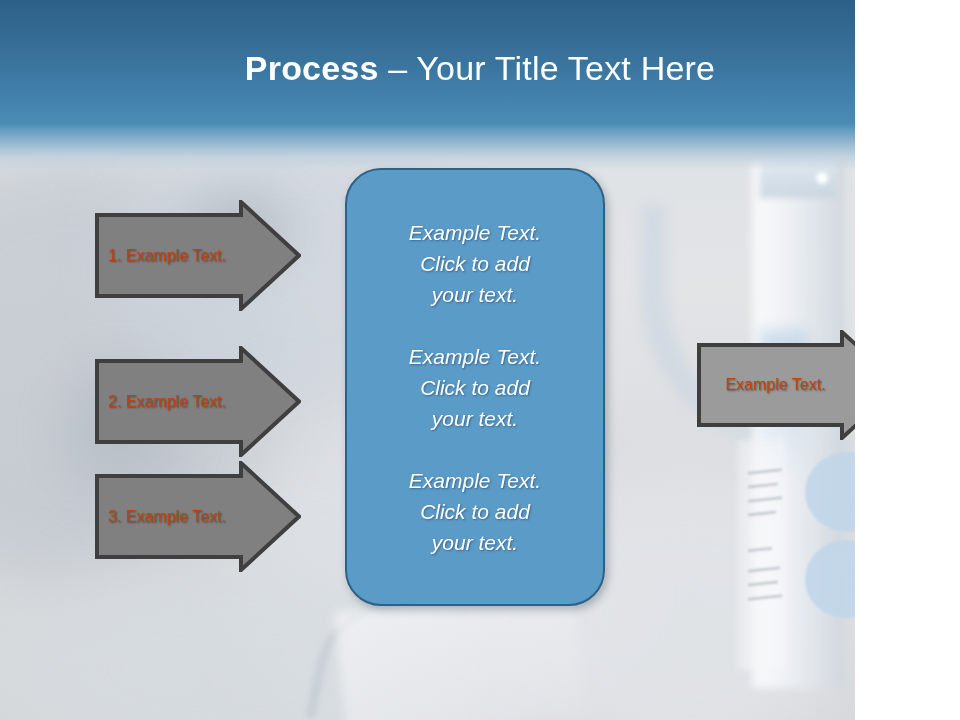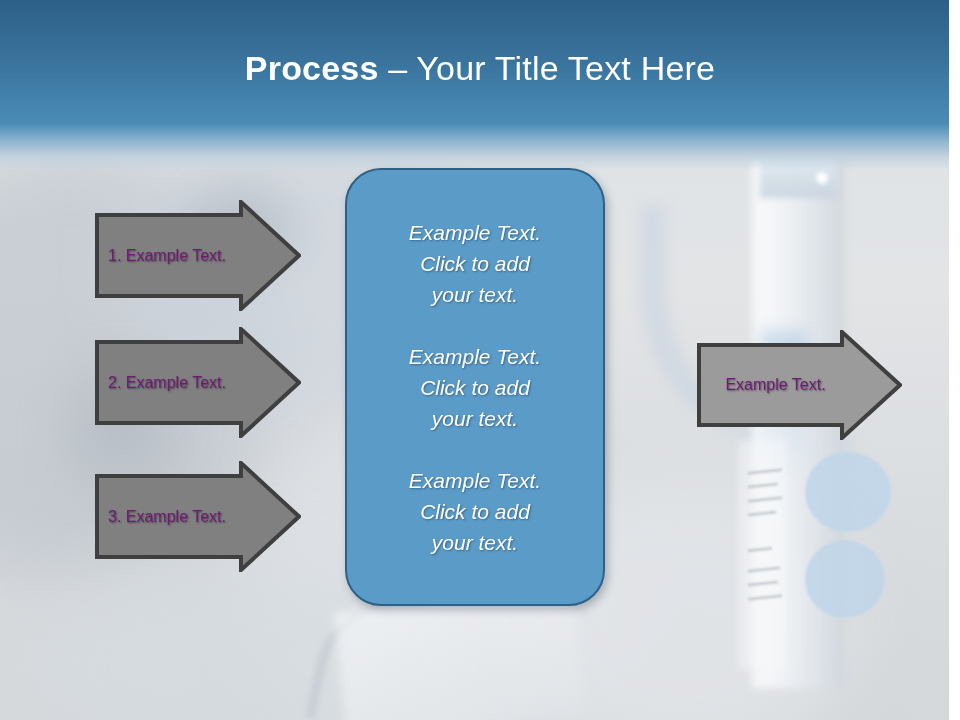--- a/index.html
+++ b/index.html
@@ -7,21 +7,21 @@
     margin: 0;
     padding: 0;
     background: #ffffff;
   }
   body {
     font-family: "Liberation Sans", sans-serif;
   }
 
   #slide {
     position: relative;
-    width: 949px;
+    width: 855px;
     height: 720px;
     overflow: hidden;
     background: #d9dcdf;
   }
 
   
   .bg-layer {
     position: absolute;
     inset: 0;
     overflow: hidden;
@@ -185,21 +185,21 @@
     line-height: 40px;
     letter-spacing: .2px;
     white-space: nowrap;
   }
   .slide-title .bold { font-weight: bold; }
   .slide-title .light { font-weight: normal; }
 
   
   .arrow {
     position: absolute;
-    color: #701a75;
+    color: #c2410c;
     font-size: 16px;
     line-height: 1;
   }
   .arrow svg { display: block; }
   .arrow .arrow-label {
     position: absolute;
     left: 0; top: 0;
     width: 100%; height: 100%;
     display: flex;
     align-items: center;
@@ -208,21 +208,21 @@
     text-shadow: 1px 1px 2px rgba(0,0,0,.45);
     white-space: nowrap;
   }
   .arrow.right-arrow .arrow-label {
     justify-content: center;
     padding-left: 0;
     padding-right: 48px;
   }
 
   .arrow-1 { left: 95px;  top: 200px; width: 206px; height: 111px; }
-  .arrow-2 { left: 95px;  top: 327px; width: 206px; height: 111px; }
+  .arrow-2 { left: 95px;  top: 346px; width: 206px; height: 111px; }
   .arrow-3 { left: 95px;  top: 461px; width: 206px; height: 111px; }
   .arrow-4 { left: 697px; top: 330px; width: 205px; height: 110px; }
 
   
   .center-box {
     position: absolute;
     left: 345px; top: 168px;
     width: 260px; height: 438px;
     background: #5b9bc8;
     border: 2px solid #2d6185;

